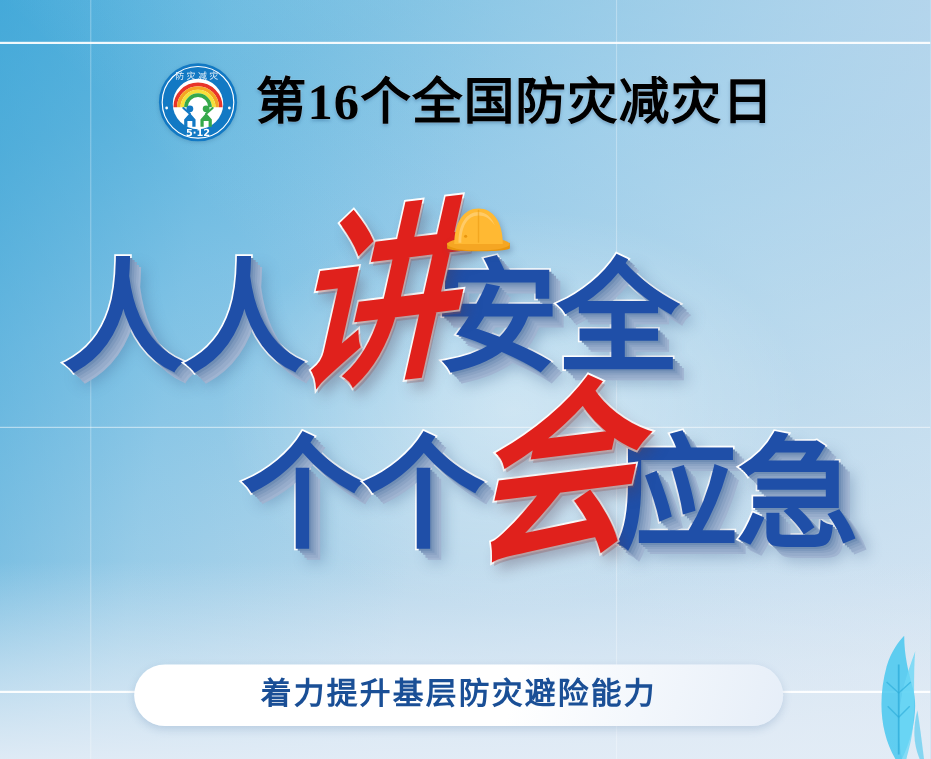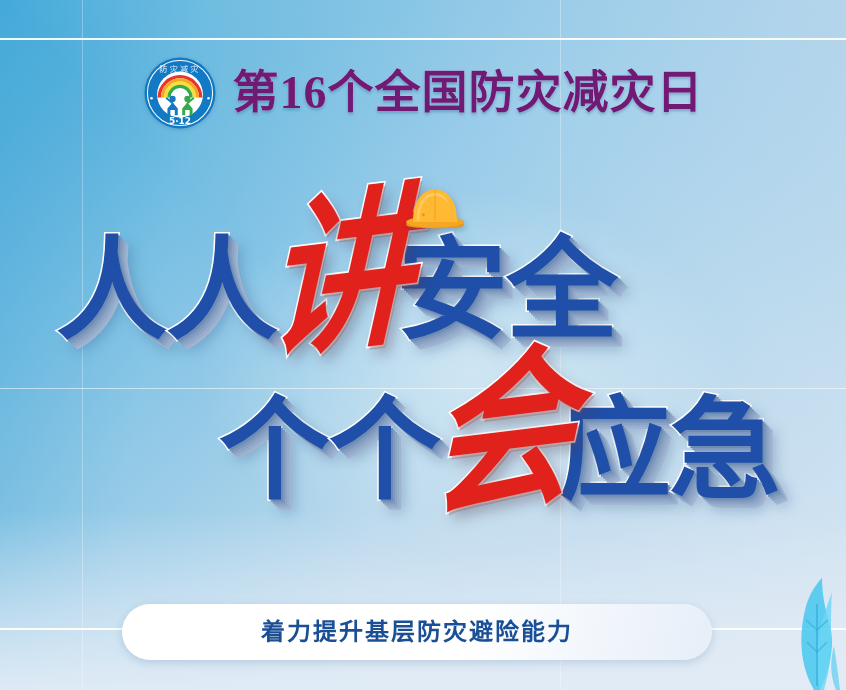--- a/index.html
+++ b/index.html
@@ -98,21 +98,21 @@
     flex: 0 0 74px;
     display: block;
     filter: drop-shadow(0 1px 2px rgba(20,60,100,0.22));
   }
   .header-title {
     font-family: "Liberation Serif", "DejaVu Serif", serif;
     font-weight: 700;
     font-size: 46px;
     line-height: 1;
     letter-spacing: 1px;
-    color: #701a75;
+    color: #000000;
     text-shadow:
        0 2px 3px rgba(30,80,130,0.35),
        0 0 1px rgba(255,255,255,0.9);
     white-space: nowrap;
   }
 
   
   .headline {
     position: absolute;
     left: 0; right: 0;
@@ -199,21 +199,21 @@
         #f3f7fc 78%,
         #e6eef8 100%);
     box-shadow: 0 3px 8px rgba(70,110,160,0.22);
     display: flex;
     align-items: center;
     justify-content: center;
   }
   .banner-text {
     font-family: "Liberation Serif", "DejaVu Serif", serif;
     font-weight: 700;
-    font-size: 24px;
+    font-size: 28px;
     line-height: 1;
     letter-spacing: 2px;
     color: #1a4f96;
     white-space: nowrap;
   }
 
   
   .leaf {
     position: absolute;
     right: 6px;

